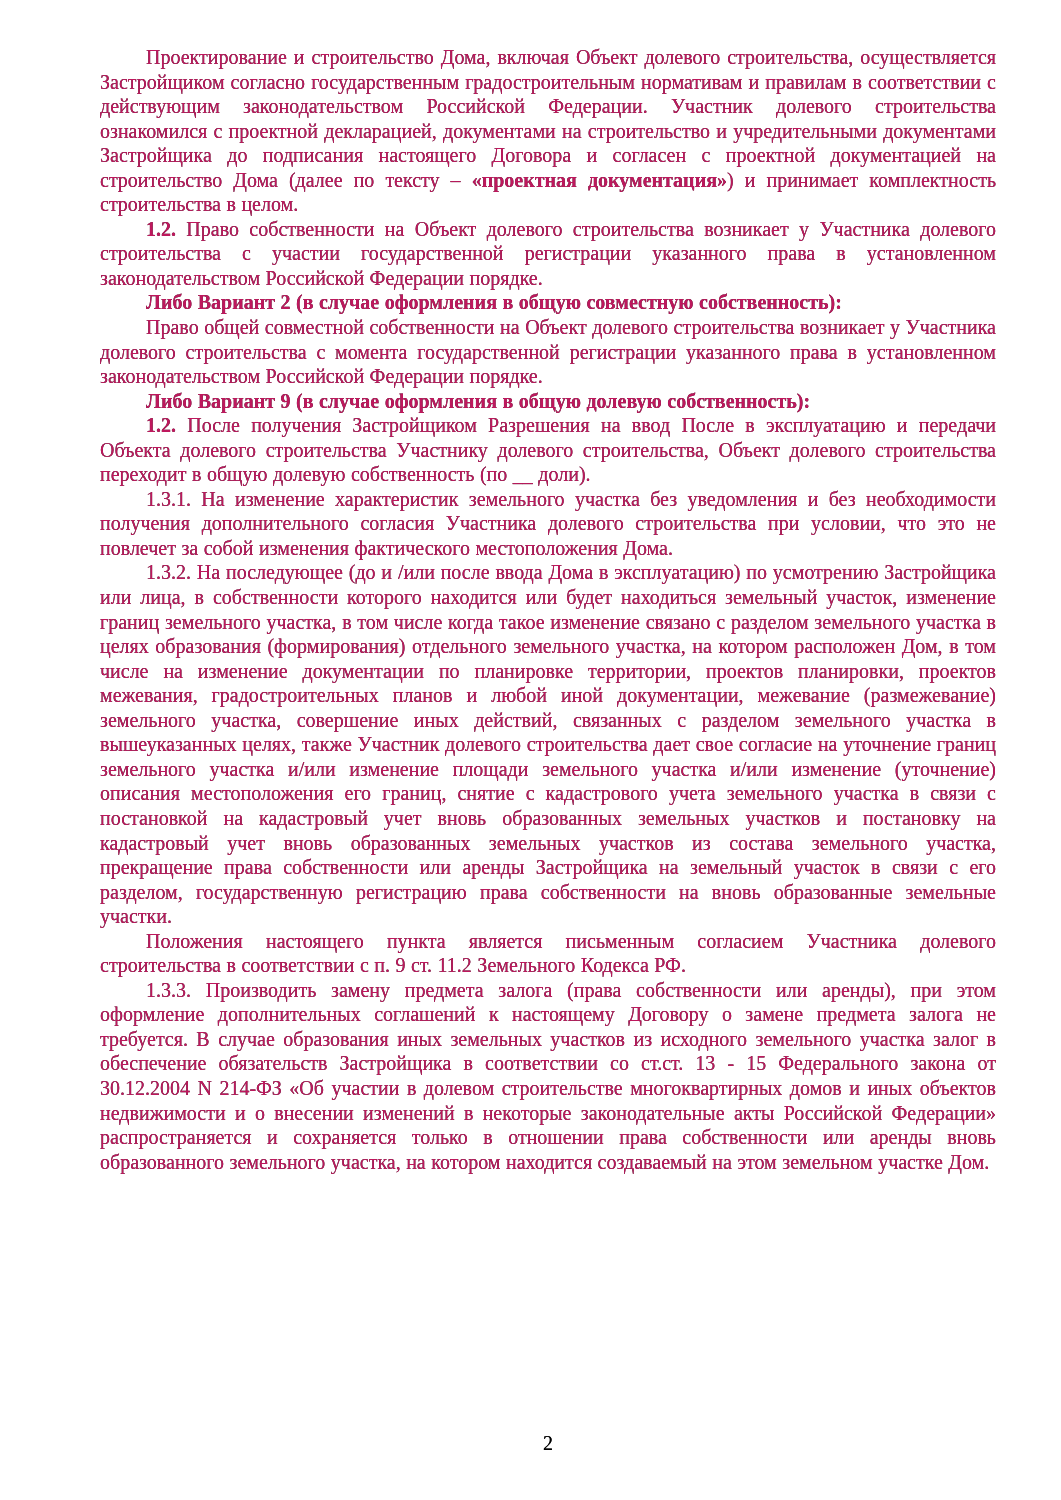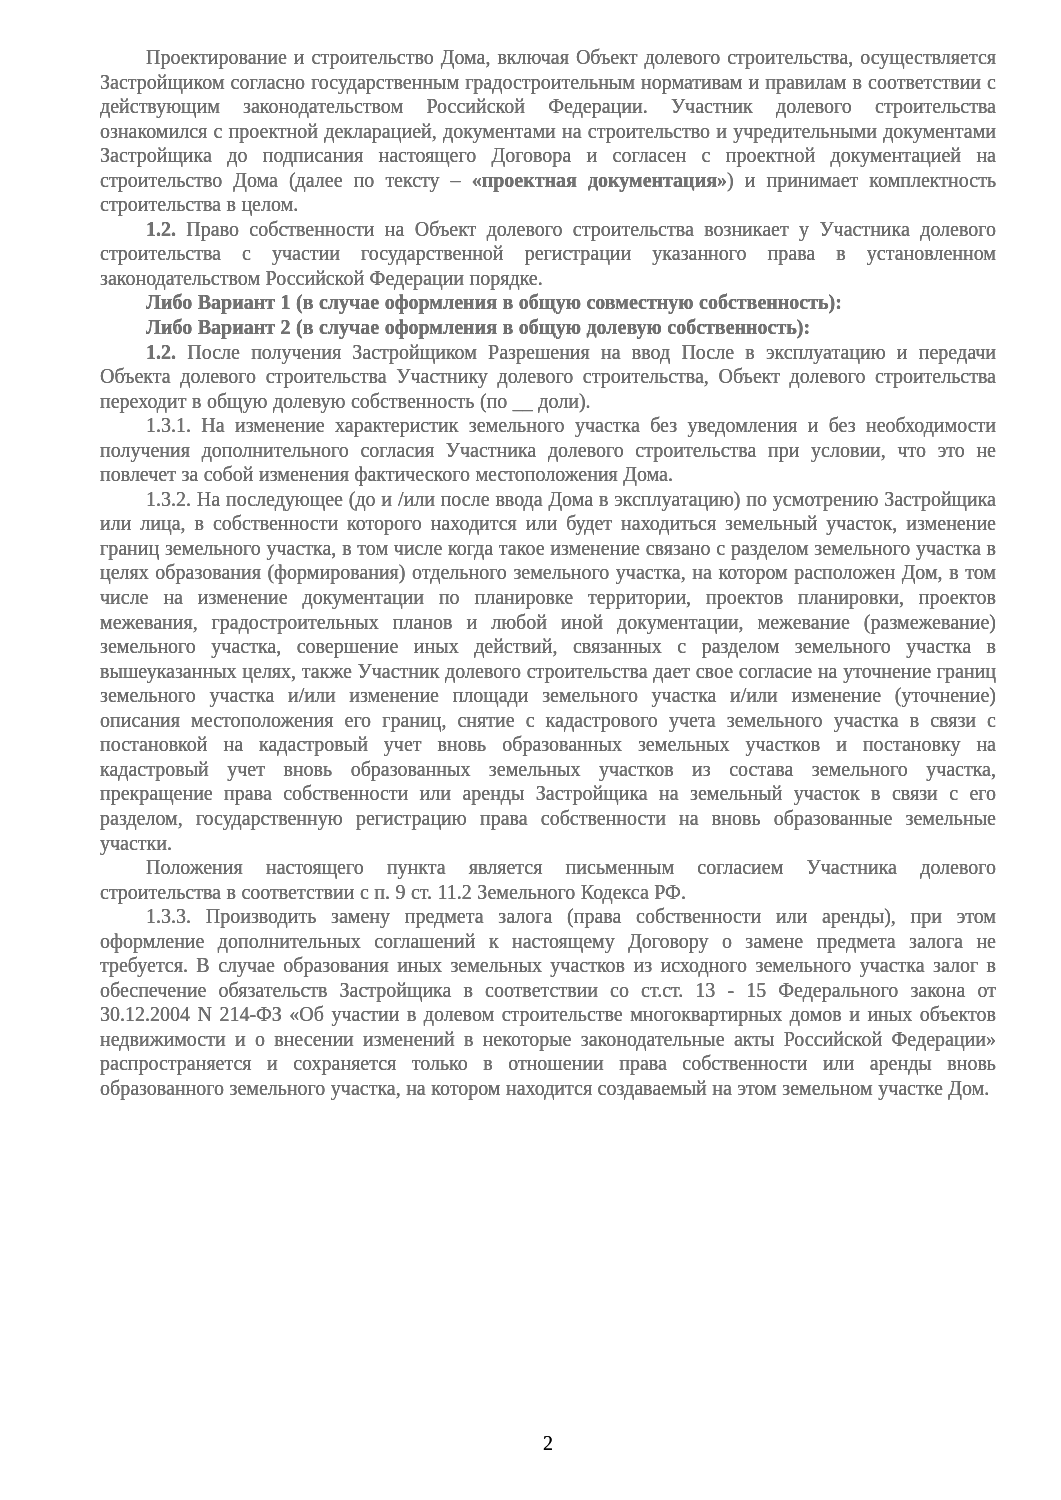--- a/index.html
+++ b/index.html
@@ -11,21 +11,21 @@
     height: 1500px;
     background: #ffffff;
     position: relative;
     overflow: hidden;
   }
   .doc-page {
     position: absolute;
     top: 45px;
     left: 100px;
     width: 896px;
-    color: #737373;
+    color: #be185d;
   }
   p.para {
     margin: 0;
     padding: 0;
     text-align: justify;
     text-indent: 46px;
     font-family: "Liberation Serif", serif;
     font-size: 20px;
     line-height: 24.55px;
     text-shadow: 0 0 0.6px rgba(0,0,0,0.85);
@@ -46,22 +46,23 @@
     color: #000000;
     text-shadow: 0 0 0.6px rgba(0,0,0,0.85);
   }
 </style>
 </head>
 <body>
 
 <div class="doc-page" id="doc-body">
     <p class="para"><span>Проектирование и строительство Дома, включая Объект долевого строительства, осуществляется Застройщиком согласно государственным градостроительным нормативам и правилам в соответствии с действующим законодательством Российской Федерации. Участник долевого строительства ознакомился с проектной декларацией, документами на строительство и учредительными документами Застройщика до подписания настоящего Договора и согласен с проектной документацией на строительство Дома (далее по тексту – </span><span class="b">«проектная документация»</span><span>) и принимает комплектность строительства в целом.</span></p>
     <p class="para"><span class="b">1.2.</span><span> Право собственности на Объект долевого строительства возникает у Участника долевого строительства с участии государственной регистрации указанного права в установленном законодательством Российской Федерации порядке.</span></p>
-    <p class="para"><span class="b">Либо Вариант 1 (в случае оформления в общую совместную собственность):</span></p>
-    <p class="para"><span class="b">Либо Вариант 2 (в случае оформления в общую долевую собственность):</span></p>
+    <p class="para"><span class="b">Либо Вариант 2 (в случае оформления в общую совместную собственность):</span></p>
+    <p class="para"><span>Право общей совместной собственности на Объект долевого строительства возникает у Участника долевого строительства с момента государственной регистрации указанного права в установленном законодательством Российской Федерации порядке.</span></p>
+    <p class="para"><span class="b">Либо Вариант 9 (в случае оформления в общую долевую собственность):</span></p>
     <p class="para"><span class="b">1.2.</span><span> После получения Застройщиком Разрешения на ввод После в эксплуатацию и передачи Объекта долевого строительства Участнику долевого строительства, Объект долевого строительства переходит в общую долевую собственность (по __ доли).</span></p>
     <p class="para"><span>1.3.1. На изменение характеристик земельного участка без уведомления и без необходимости получения дополнительного согласия Участника долевого строительства при условии, что это не повлечет за собой изменения фактического местоположения Дома.</span></p>
     <p class="para"><span>1.3.2. На последующее (до и /или после ввода Дома в эксплуатацию) по усмотрению Застройщика или лица, в собственности которого находится или будет находиться земельный участок, изменение границ земельного участка, в том числе когда такое изменение связано с разделом земельного участка в целях образования (формирования) отдельного земельного участка, на котором расположен Дом, в том числе на изменение документации по планировке территории, проектов планировки, проектов межевания, градостроительных планов и любой иной документации, межевание (размежевание) земельного участка, совершение иных действий, связанных с разделом земельного участка в вышеуказанных целях, также Участник долевого строительства дает свое согласие на уточнение границ земельного участка и/или изменение площади земельного участка и/или изменение (уточнение) описания местоположения его границ, снятие с кадастрового учета земельного участка в связи с постановкой на кадастровый учет вновь образованных земельных участков и постановку на кадастровый учет вновь образованных земельных участков из состава земельного участка, прекращение права собственности или аренды Застройщика на земельный участок в связи с его разделом, государственную регистрацию права собственности на вновь образованные земельные участки.</span></p>
     <p class="para"><span>Положения настоящего пункта является письменным согласием Участника долевого строительства в соответствии с п. 9 ст. 11.2 Земельного Кодекса РФ.</span></p>
     <p class="para"><span>1.3.3. Производить замену предмета залога (права собственности или аренды), при этом оформление дополнительных соглашений к настоящему Договору о замене предмета залога не требуется. В случае образования иных земельных участков из исходного земельного участка залог в обеспечение обязательств Застройщика в соответствии со ст.ст. 13 - 15 Федерального закона от 30.12.2004 N 214-ФЗ «Об участии в долевом строительстве многоквартирных домов и иных объектов недвижимости и о внесении изменений в некоторые законодательные акты Российской Федерации» распространяется и сохраняется только в отношении права собственности или аренды вновь образованного земельного участка, на котором находится создаваемый на этом земельном участке Дом.</span></p>
   </div>
 
 <div class="page-footer">2</div>
 
 </body></html>

